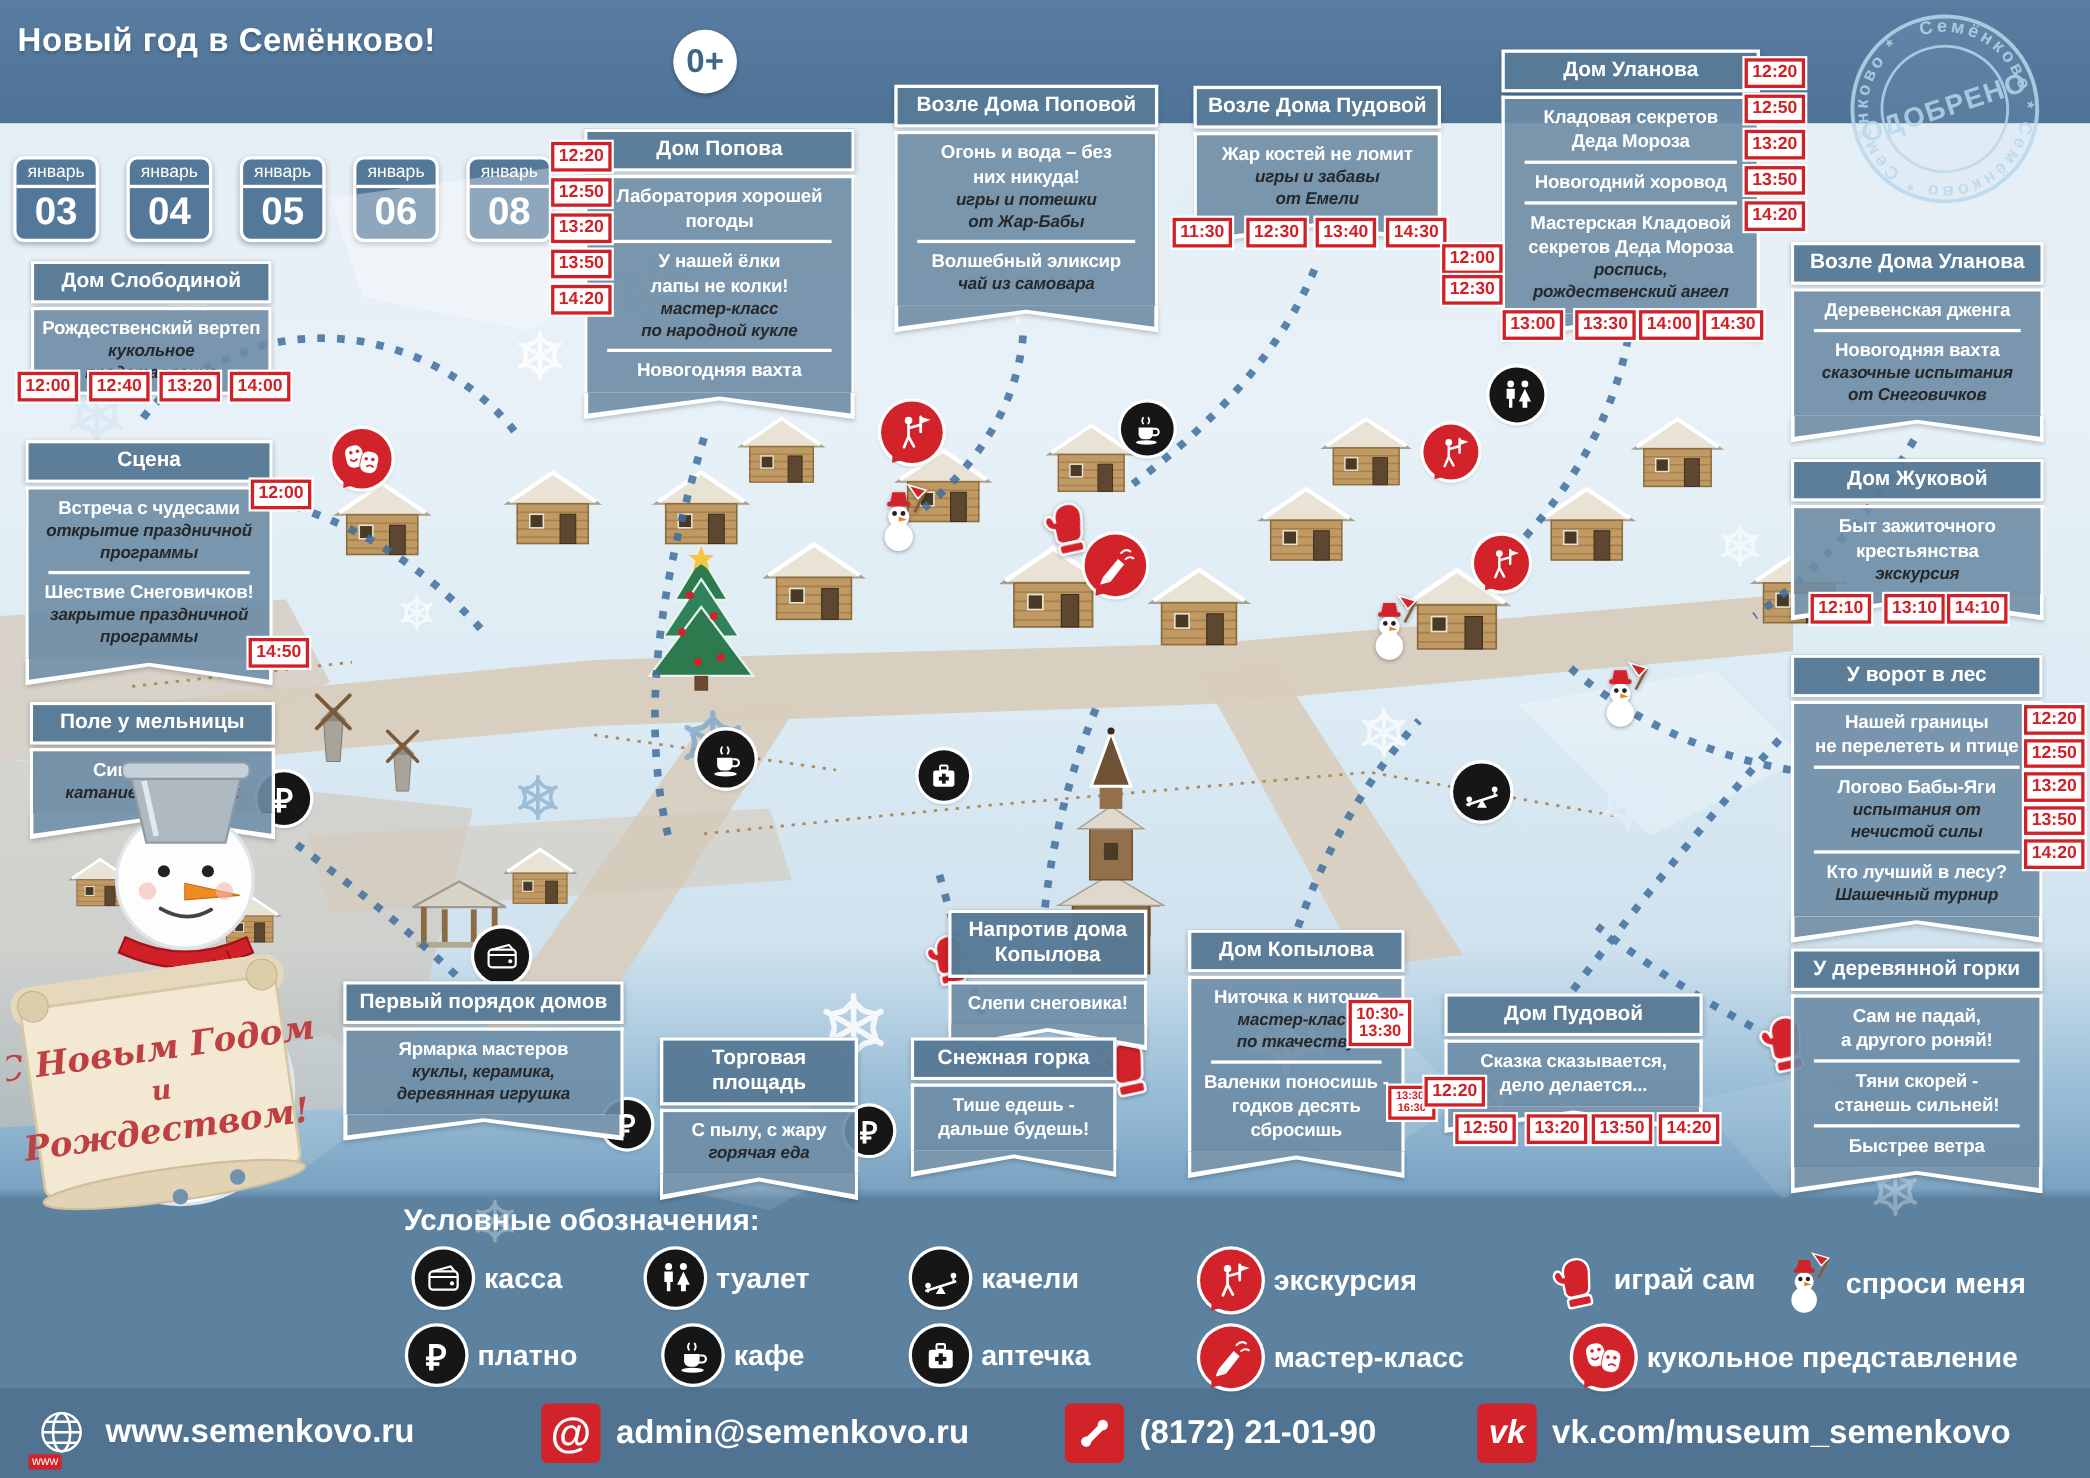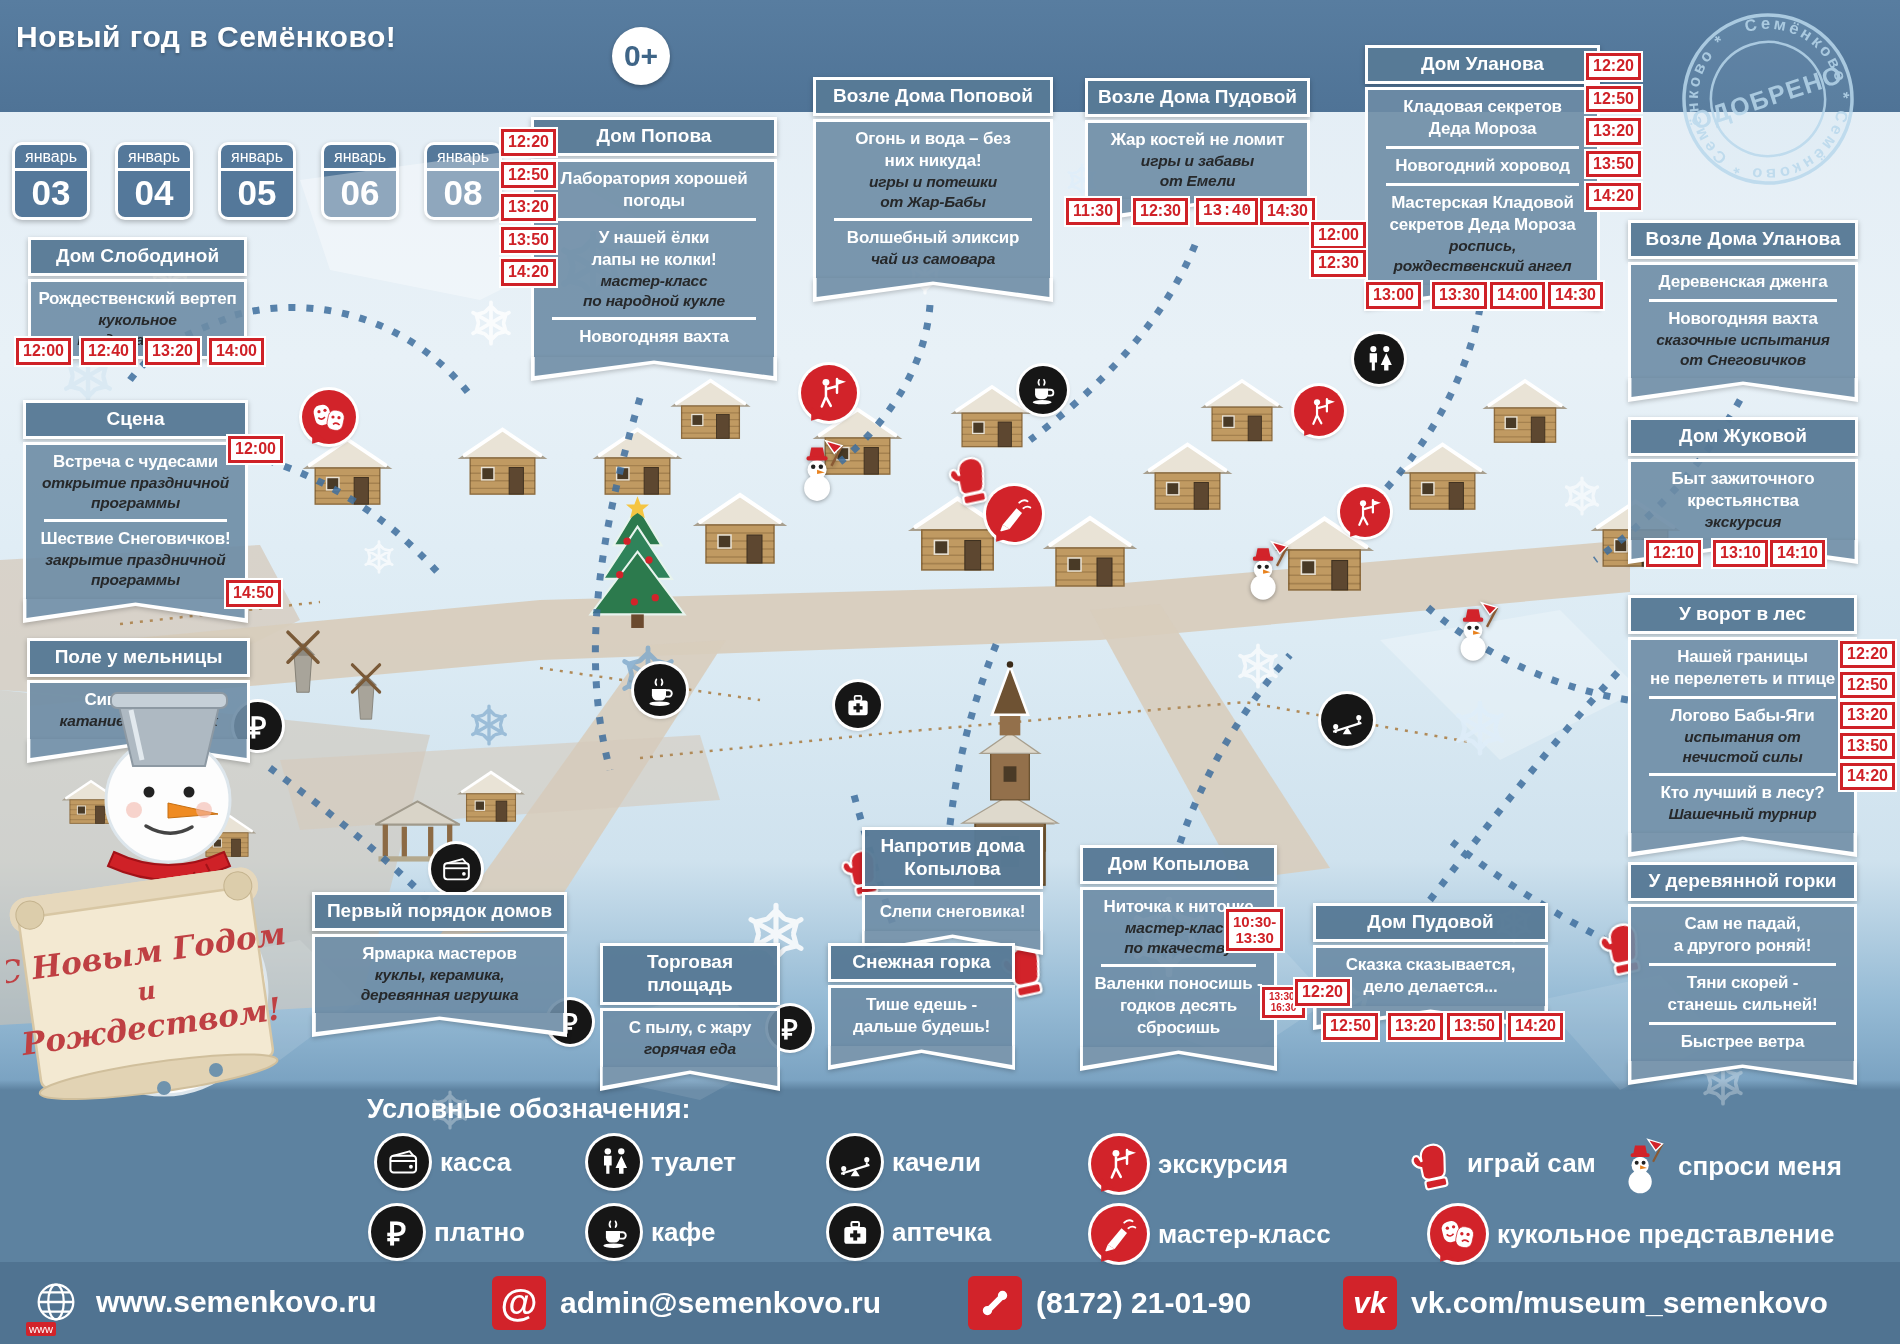--- a/index.html
+++ b/index.html
@@ -460,21 +460,21 @@
           <div class="b-line italic">игры и забавы</div>
           <div class="b-line italic">от Емели</div>
         </div>
       </div>
       <svg class="tail" viewBox="0 0 100 24" preserveAspectRatio="none">
         <polygon points="0,0 100,0 100,24 50,7 0,24" fill="#fff"></polygon>
         <polygon points="1.5,0 98.5,0 98.5,19 50,3.5 1.5,19" fill="rgba(109,140,165,.9)"></polygon>
       </svg>
       <div class="chip" style="left: -19px; top: 120px;">11:30</div>
       <div class="chip" style="left: 48px; top: 120px;">12:30</div>
-      <div class="chip" style="left: 111px; top: 120px; font-family: Liberation Mono, monospace;">13:40</div>
+      <div class="chip" style="left: 111px; top: 120px;">13:40</div>
       <div class="chip" style="left: 175px; top: 120px;">14:30</div>
     </div>
     <div class="banner" style="left: 1365px; top: 45px; width: 235px;">
       <div class="b-title">
         <div>Дом Уланова</div>
       </div>
       <div class="b-body tailed">
         <div class="b-sec">
           <div class="b-line bold">Кладовая секретов</div>
           <div class="b-line bold">Деда Мороза</div>
@@ -860,21 +860,21 @@
         </svg>
       </div>
       <div class="lbl">спроси меня</div>
     </div>
     <div class="lg-item" style="left: 371px; top: 1206px;">
       <div class="micon" style="width: 52px; height: 52px;">
         <div class="rub" style="font-size: 32.24px;">₽</div>
       </div>
       <div class="lbl">платно</div>
     </div>
-    <div class="lg-item" style="left: 588px; top: 1206px;">
+    <div class="lg-item" style="left: 604px; top: 1206px;">
       <div class="micon" style="width: 52px; height: 52px;">
         <svg width="38.48" height="38.48">
           <use href="#i-cof"></use>
         </svg>
       </div>
       <div class="lbl">кафе</div>
     </div>
     <div class="lg-item" style="left: 829px; top: 1206px;">
       <div class="micon" style="width: 52px; height: 52px;">
         <svg width="38.48" height="38.48">

